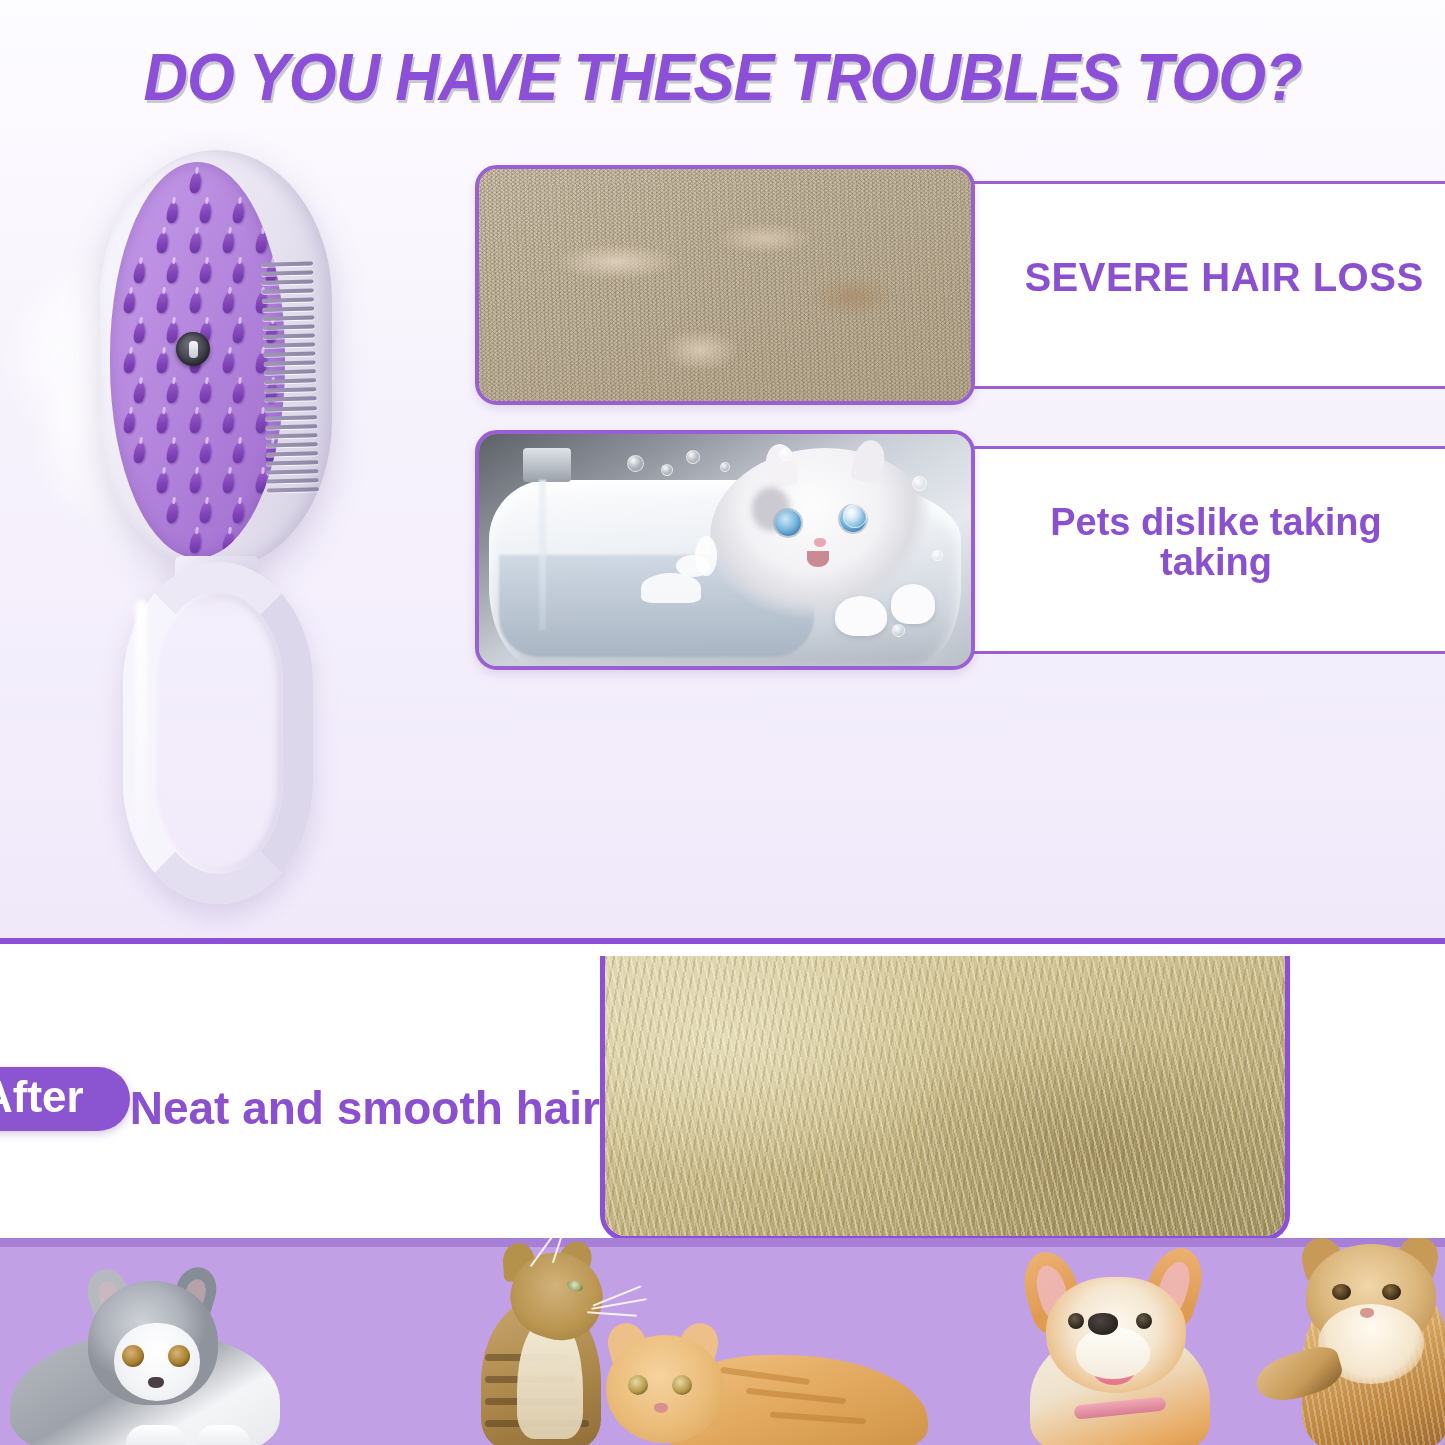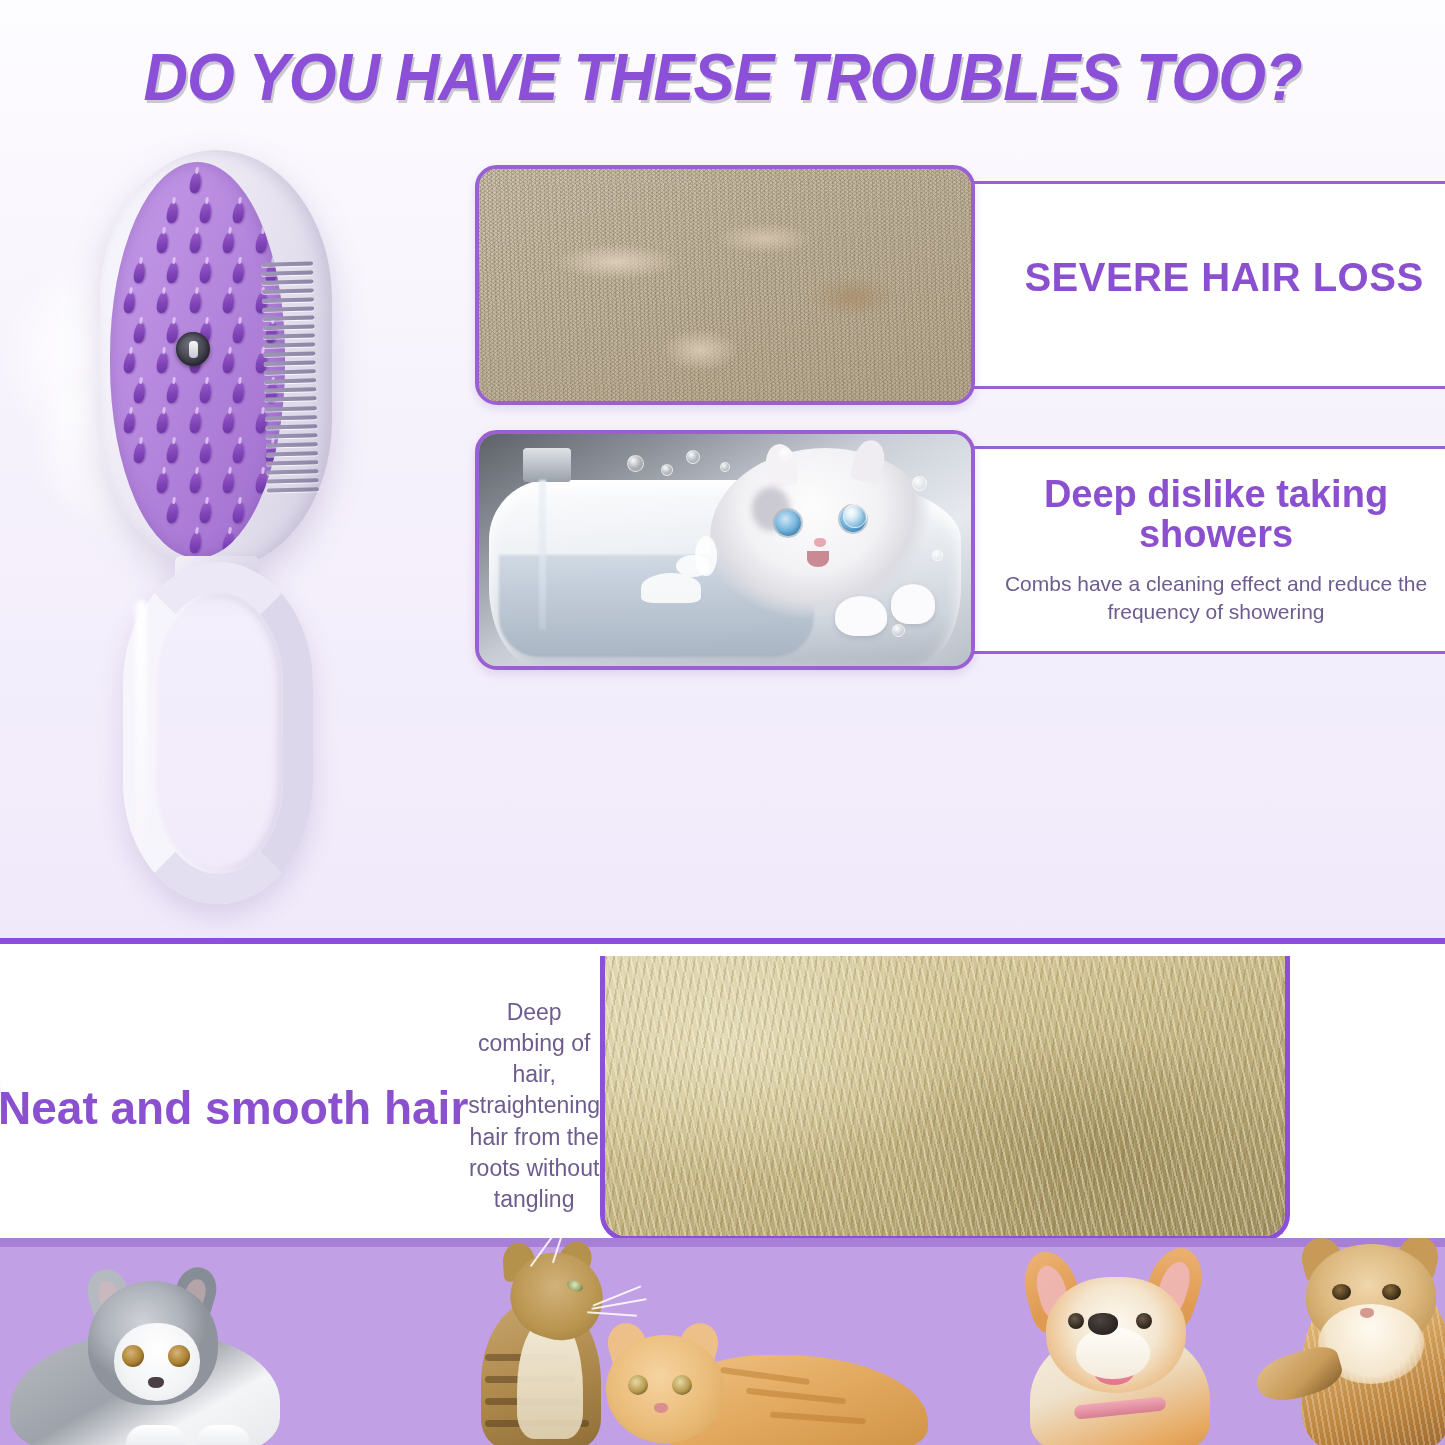--- a/index.html
+++ b/index.html
@@ -518,35 +518,33 @@
           <div class="bubble" style="left:74%; top:30%; width:24px; height:24px;"></div>
           <div class="bubble" style="left:88%; top:18%; width:15px; height:15px;"></div>
           <div class="bubble" style="left:92%; top:50%; width:11px; height:11px;"></div>
           <div class="bubble" style="left:84%; top:82%; width:13px; height:13px;"></div>
           <div class="splash" style="left:33%; top:60%; width:60px; height:30px; border-radius:50% 50% 20% 20%;"></div>
           <div class="splash" style="left:40%; top:52%; width:34px; height:22px;"></div>
           <div class="splash" style="left:44%; top:44%; width:22px; height:40px; border-radius:50%;"></div>
         </div>
       </div>
       <div class="card-text">
-        <div class="card-title mixed">Deep dislike taking showers</div>
-        <div class="card-desc">Combs have a cleaning effect and reduce the frequency of showering</div>
+        <div class="card-title mixed">Pets dislike taking taking</div>
       </div>
     </div>
 
 
   </div>
 </div>
 
 <div id="after-divider"></div>
 <div id="after-section">
   <div id="after-text">
     <div id="after-badge">After</div>
     <div id="after-heading">Neat and smooth hair</div>
-    <div id="after-desc">Deep combing of hair, straightening hair from the roots without tangling</div>
   </div>
   <div id="after-photo">
     <div class="ph-goldfur"></div>
   </div>
 </div>
 
 <div id="pets-band">
 
   <div class="pet" id="pet-grey">
     <div class="gs-body"></div>

